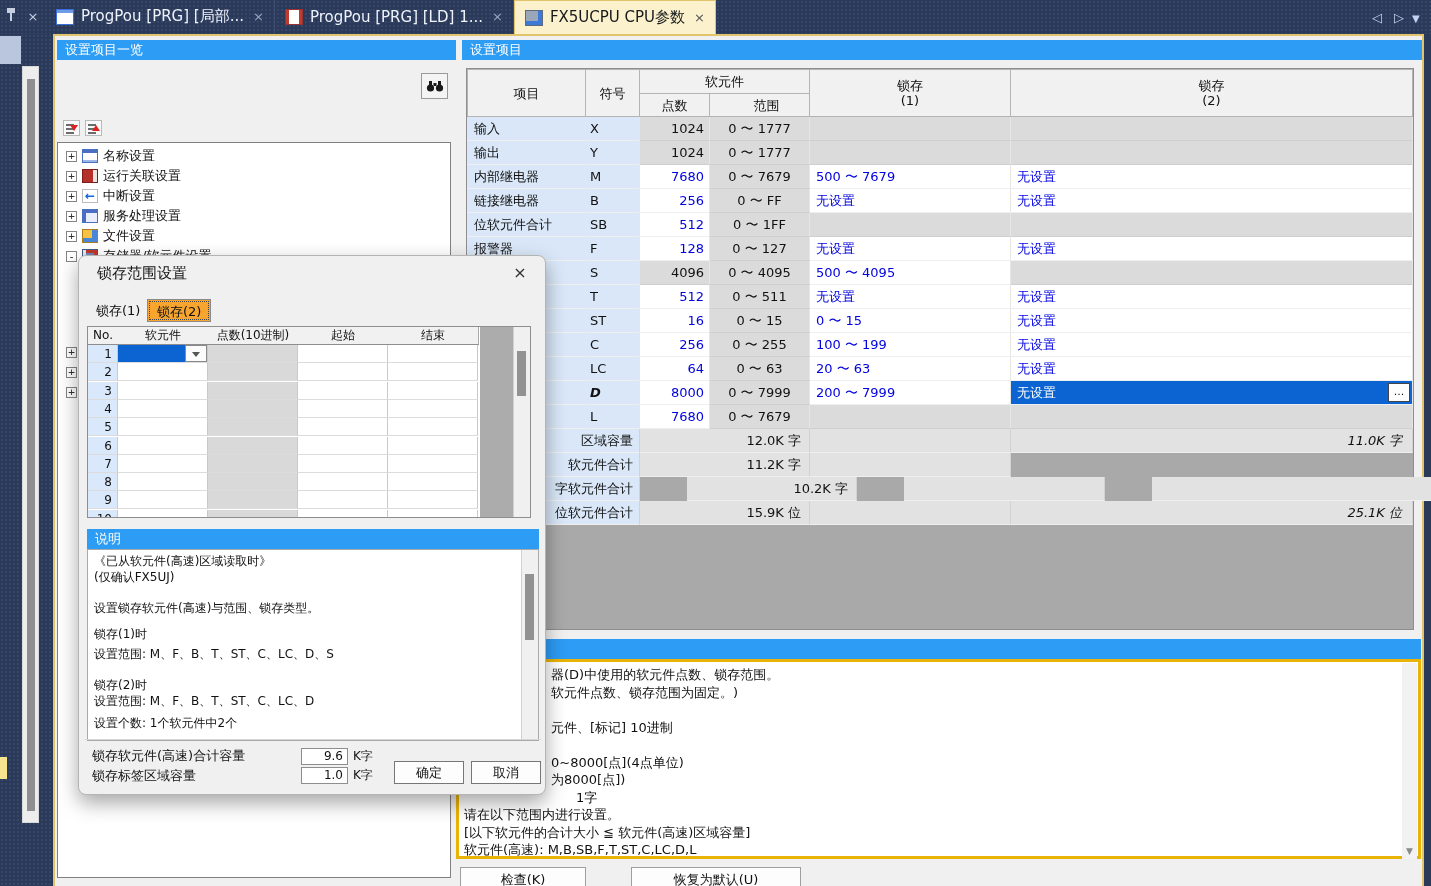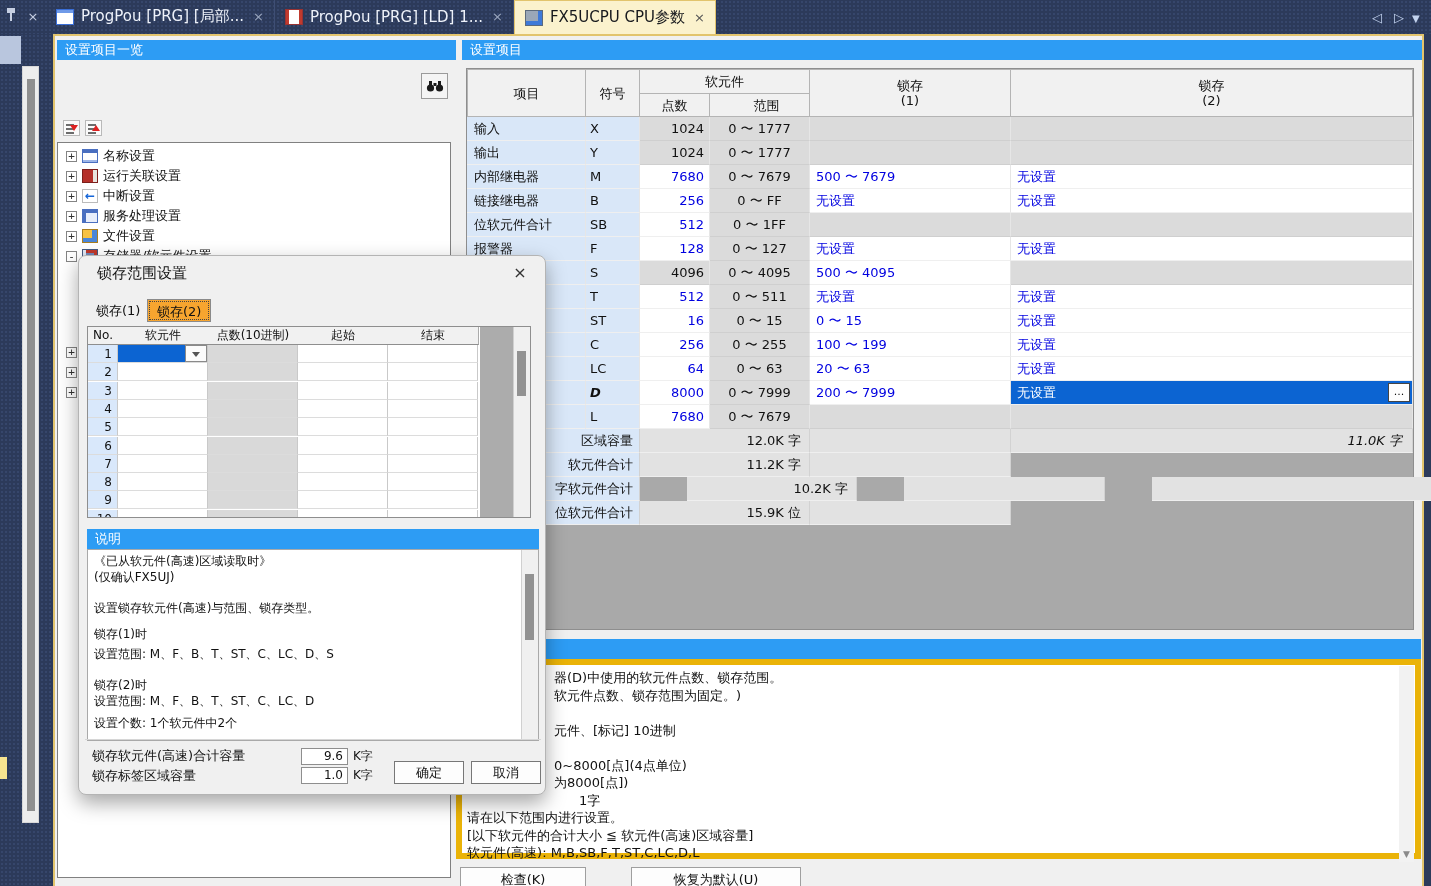--- a/index.html
+++ b/index.html
@@ -84,21 +84,21 @@
           box-sizing:border-box;font-size:11px;line-height:15px;text-align:center;color:#111;}
   .srow{position:absolute;left:0;height:24px;display:flex;}
   .sc{height:24px;box-sizing:border-box;font-size:13px;display:flex;align-items:center;
       border-right:1px solid #d2d2d2;border-bottom:1px solid #efefef;}
   .s1{width:173px;background:#d9e7f8;justify-content:flex-end;padding-right:6px;color:#111;}
   .s2{width:170px;background:#e2e2e2;justify-content:flex-end;padding-right:8px;color:#111;}
   .s3{width:201px;background:#e2e2e2;}
   .s4{width:402px;background:#e2e2e2;justify-content:flex-end;padding-right:10px;color:#111;font-style:italic;}
   
   #ex-title{left:456px;top:639px;width:965px;}
-  #ex-body{left:456px;top:659px;width:965px;height:200px;background:#fff;border:6px solid #eab308;box-sizing:border-box;}
+  #ex-body{left:456px;top:659px;width:965px;height:200px;background:#fff;border:3px solid #eab308;box-sizing:border-box;}
   .xline{position:absolute;left:5px;font-size:13px;color:#111;white-space:pre;height:17px;}
   .xind{margin-left:87px;} .xind2{margin-left:112px;}
   #ex-scroll{position:absolute;right:1px;top:1px;width:15px;height:196px;background:#f2f2f2;}
   #ex-down{position:absolute;right:0;bottom:0;width:15px;height:15px;color:#8a8a8a;font-size:9px;text-align:center;line-height:15px;}
   .fbtn{position:absolute;top:867px;height:26px;background:#fdfdfd;border:1px solid #9f9f9f;box-sizing:border-box;
         font-size:13px;text-align:center;line-height:24px;color:#111;}
   
   #dlg{left:78px;top:255px;width:468px;height:540px;background:#f0f0f0;border:1px solid #b4b4b4;
        border-radius:8px;box-shadow:0 8px 20px rgba(0,0,0,.35);box-sizing:border-box;z-index:50;}
   #dlg-title{position:absolute;left:18px;top:8px;font-size:15px;color:#141414;}
@@ -375,20 +375,21 @@
         <div class="srow" style="top: 408px; gap: 47px;">
           <div class="sc s1">字软元件合计</div>
           <div class="sc s2">10.2K 字</div>
           <div class="sc s3"></div>
           <div class="sc s4">8.1K 字</div>
         </div>
         <div class="srow" style="top: 432px;">
           <div class="sc s1">位软元件合计</div>
           <div class="sc s2">15.9K 位</div>
           <div class="sc s3"></div>
+          <div class="sc s4">25.1K 位</div>
         </div>
       </div>
   </div>
 
   <div id="ex-title" class="abs paneltitle">说明</div>
   <div id="ex-body" class="abs">
     <div id="ex-lines">
         <div class="xline xind" style="top: 4px;">器(D)中使用的软元件点数、锁存范围。</div>
         <div class="xline xind" style="top: 21.5px;">软元件点数、锁存范围为固定。)</div>
         <div class="xline" style="top: 39px;"></div>

